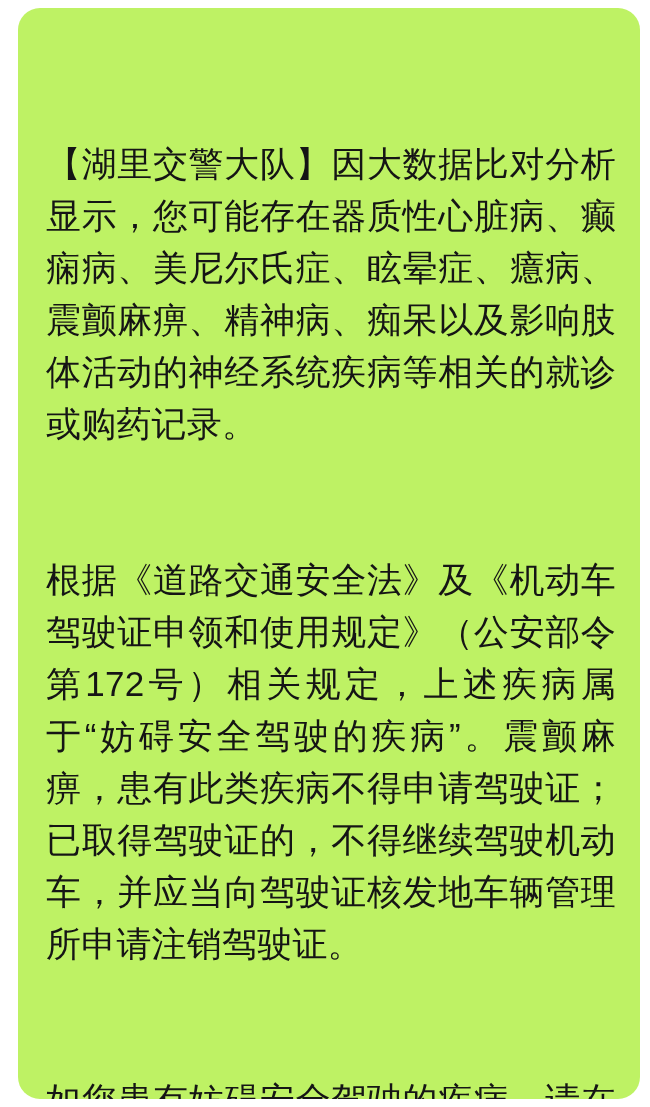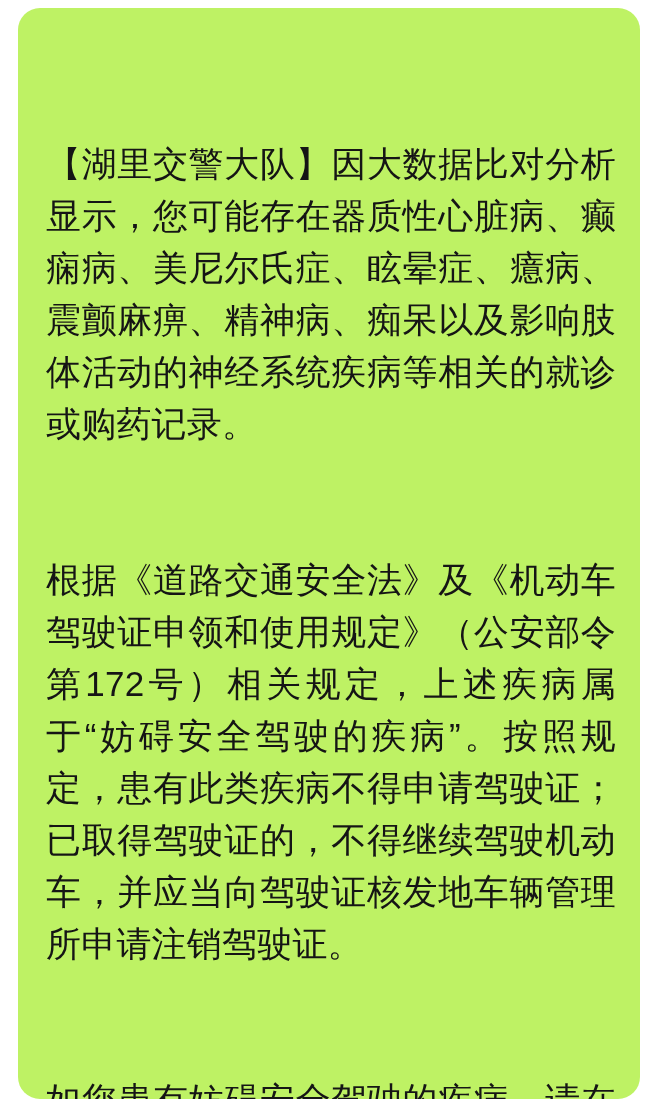--- a/index.html
+++ b/index.html
@@ -48,17 +48,17 @@
     margin: 0;
   }
 </style>
 </head>
 <body>
 
 <div class="screen">
   <div class="message-bubble">
     <div class="msg-body">
       <p class="para">【湖里交警大队】因大数据比对分析显示，您可能存在器质性心脏病、癫痫病、美尼尔氏症、眩晕症、癔病、震颤麻痹、精神病、痴呆以及影响肢体活动的神经系统疾病等相关的就诊或购药记录。</p>
-      <p class="para">根据《道路交通安全法》及《机动车驾驶证申领和使用规定》（公安部令第172号）相关规定，上述疾病属于“妨碍安全驾驶的疾病”。按照规定，患有此类疾病不得申请驾驶证；已取得驾驶证的，不得继续驾驶机动车，并应当向驾驶证核发地车辆管理所申请注销驾驶证。</p>
+      <p class="para">根据《道路交通安全法》及《机动车驾驶证申领和使用规定》（公安部令第172号）相关规定，上述疾病属于“妨碍安全驾驶的疾病”。震颤麻痹，患有此类疾病不得申请驾驶证；已取得驾驶证的，不得继续驾驶机动车，并应当向驾驶证核发地车辆管理所申请注销驾驶证。</p>
       <p class="para">如您患有妨碍安全驾驶的疾病，请在收到本通知之日起30日内，前往厦门市公安局交警支队车辆管理所（集美区岩兴路111号）办理注销业务。逾期未办理，驾驶证将依法公告作废。请务必重视，停止驾驶行为。</p>
     </div>
   </div>
 </div>
 
 </body></html>

